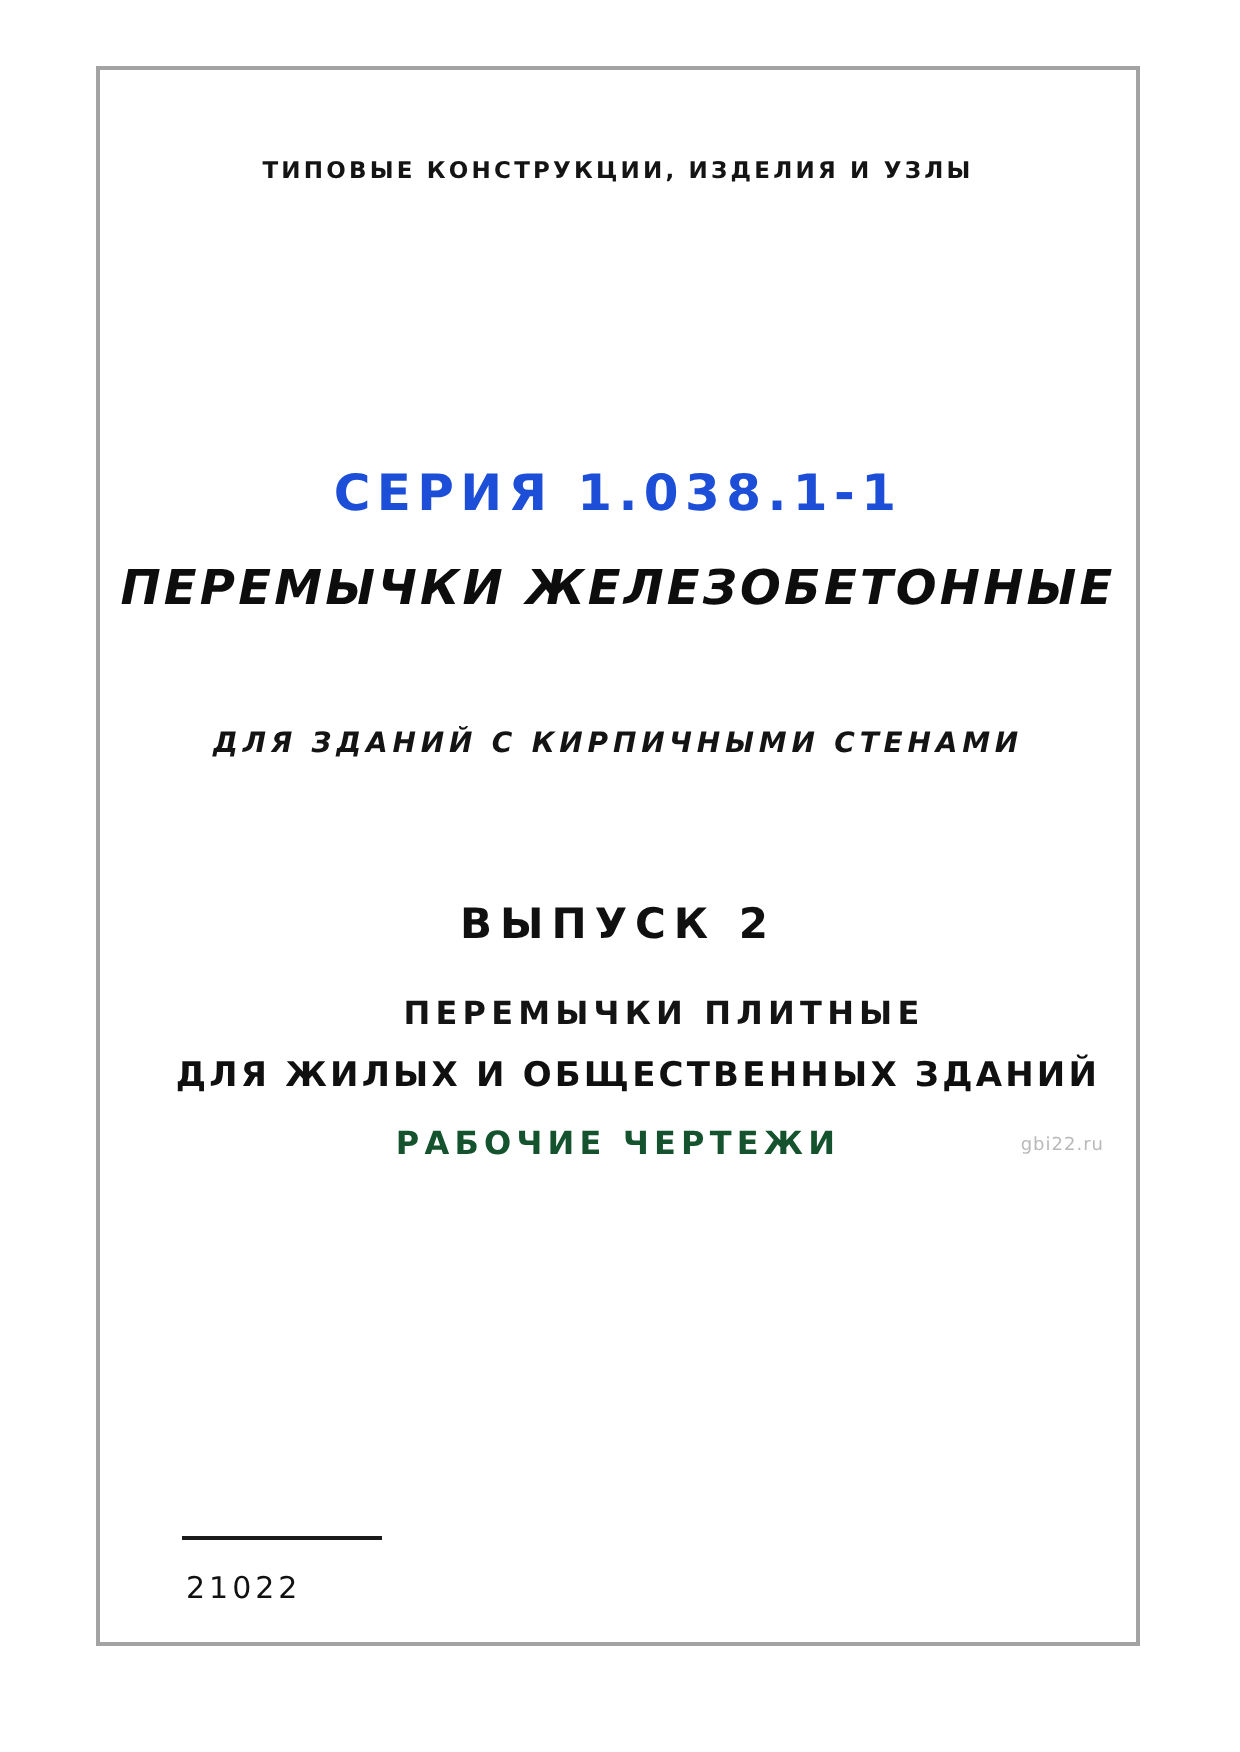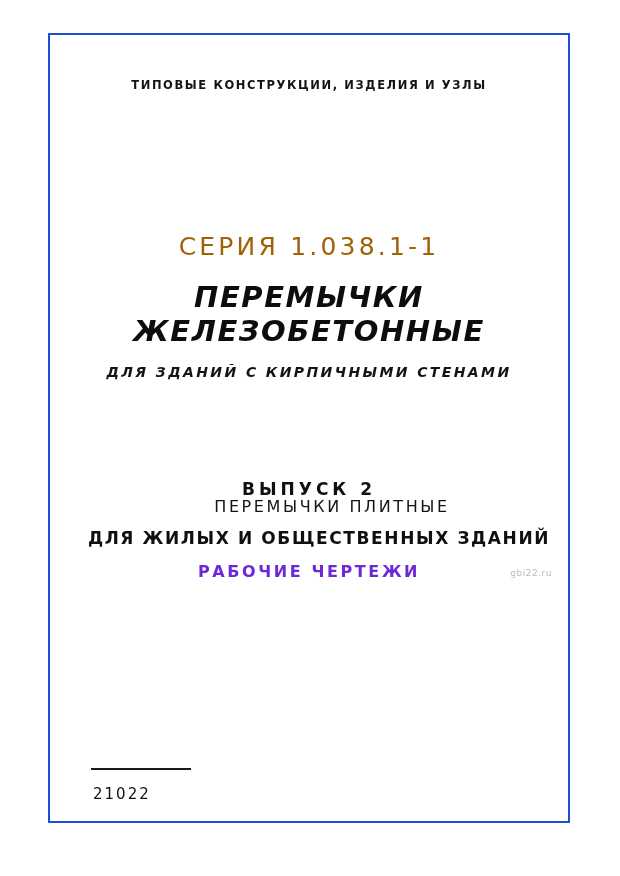--- a/index.html
+++ b/index.html
@@ -22,21 +22,21 @@
     background: #ffffff;
   }
 
   
   #sheet-frame {
     position: absolute;
     left: 48px;
     top: 33px;
     width: 522px;
     height: 790px;
-    border: 2px solid #1d4ed8;
+    border: 2px solid #a3a3a3;
     box-sizing: border-box;
     background: #ffffff;
   }
 
   .center-block {
     position: absolute;
     left: 0;
     right: 0;
     text-align: center;
   }
@@ -51,76 +51,75 @@
     font-weight: bold;
     line-height: 20px;
     color: #141414;
     font-family: "DejaVu Sans", sans-serif;
   }
 
   
   #series-line {
     top: 197px;
     font-size: 25px;
-    font-weight: normal;
+    font-weight: bold;
     letter-spacing: 3.2px;
-    color: #a16207;
+    color: #1d4ed8;
   }
 
   
   #main-title {
     top: 245px;
-    font-size: 29px;
+    font-size: 24px;
     font-weight: bold;
     font-style: italic;
     letter-spacing: 1.6px;
     color: #0d0d0d;
   }
 
   
   #subtitle-line {
     top: 329px;
     font-size: 14px;
     font-weight: bold;
     font-style: italic;
     letter-spacing: 2.4px;
     color: #141414;
   }
 
   
   #issue-number {
     top: 415px;
-    font-size: 17px;
+    font-size: 21px;
     font-weight: bold;
     letter-spacing: 4px;
     color: #101010;
-    margin-top: 29px;
   }
   #issue-sub-1 {
     top: 462px;
     font-size: 16px;
-    font-weight: normal;
+    font-weight: bold;
     letter-spacing: 2.6px;
     color: #141414;
     margin-left: 46px;
   }
   #issue-sub-2 {
     top: 493px;
     font-size: 17px;
     font-weight: bold;
     letter-spacing: 1.6px;
     color: #101010;
     padding-left: 20px;
   }
   #issue-sub-3 {
     top: 527px;
     font-size: 16px;
     font-weight: bold;
     letter-spacing: 2.6px;
-    color: #6d28d9;
+    color: #14532d;
     text-align: center;
   }
 
   
   #watermark {
     position: absolute;
     right: 16px;
     top: 533px;
     font-size: 9px;
     color: #b9b9b9;

